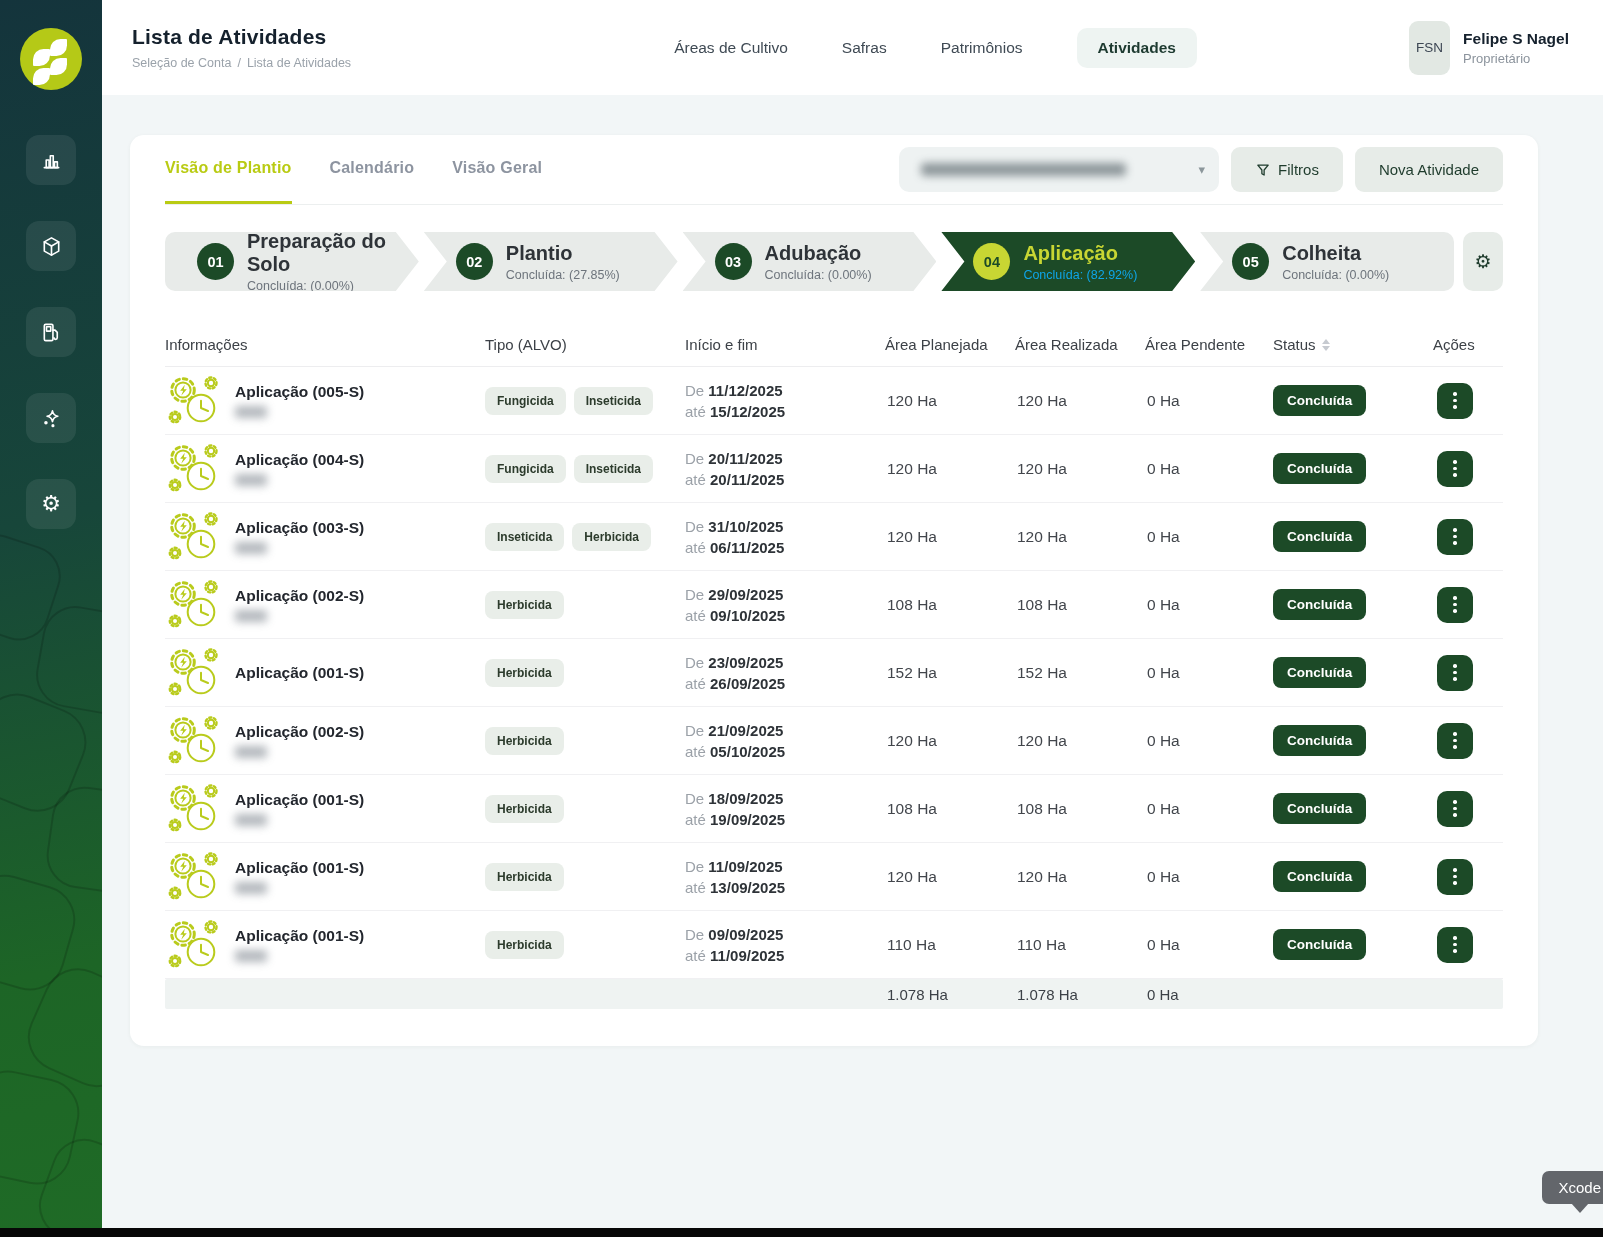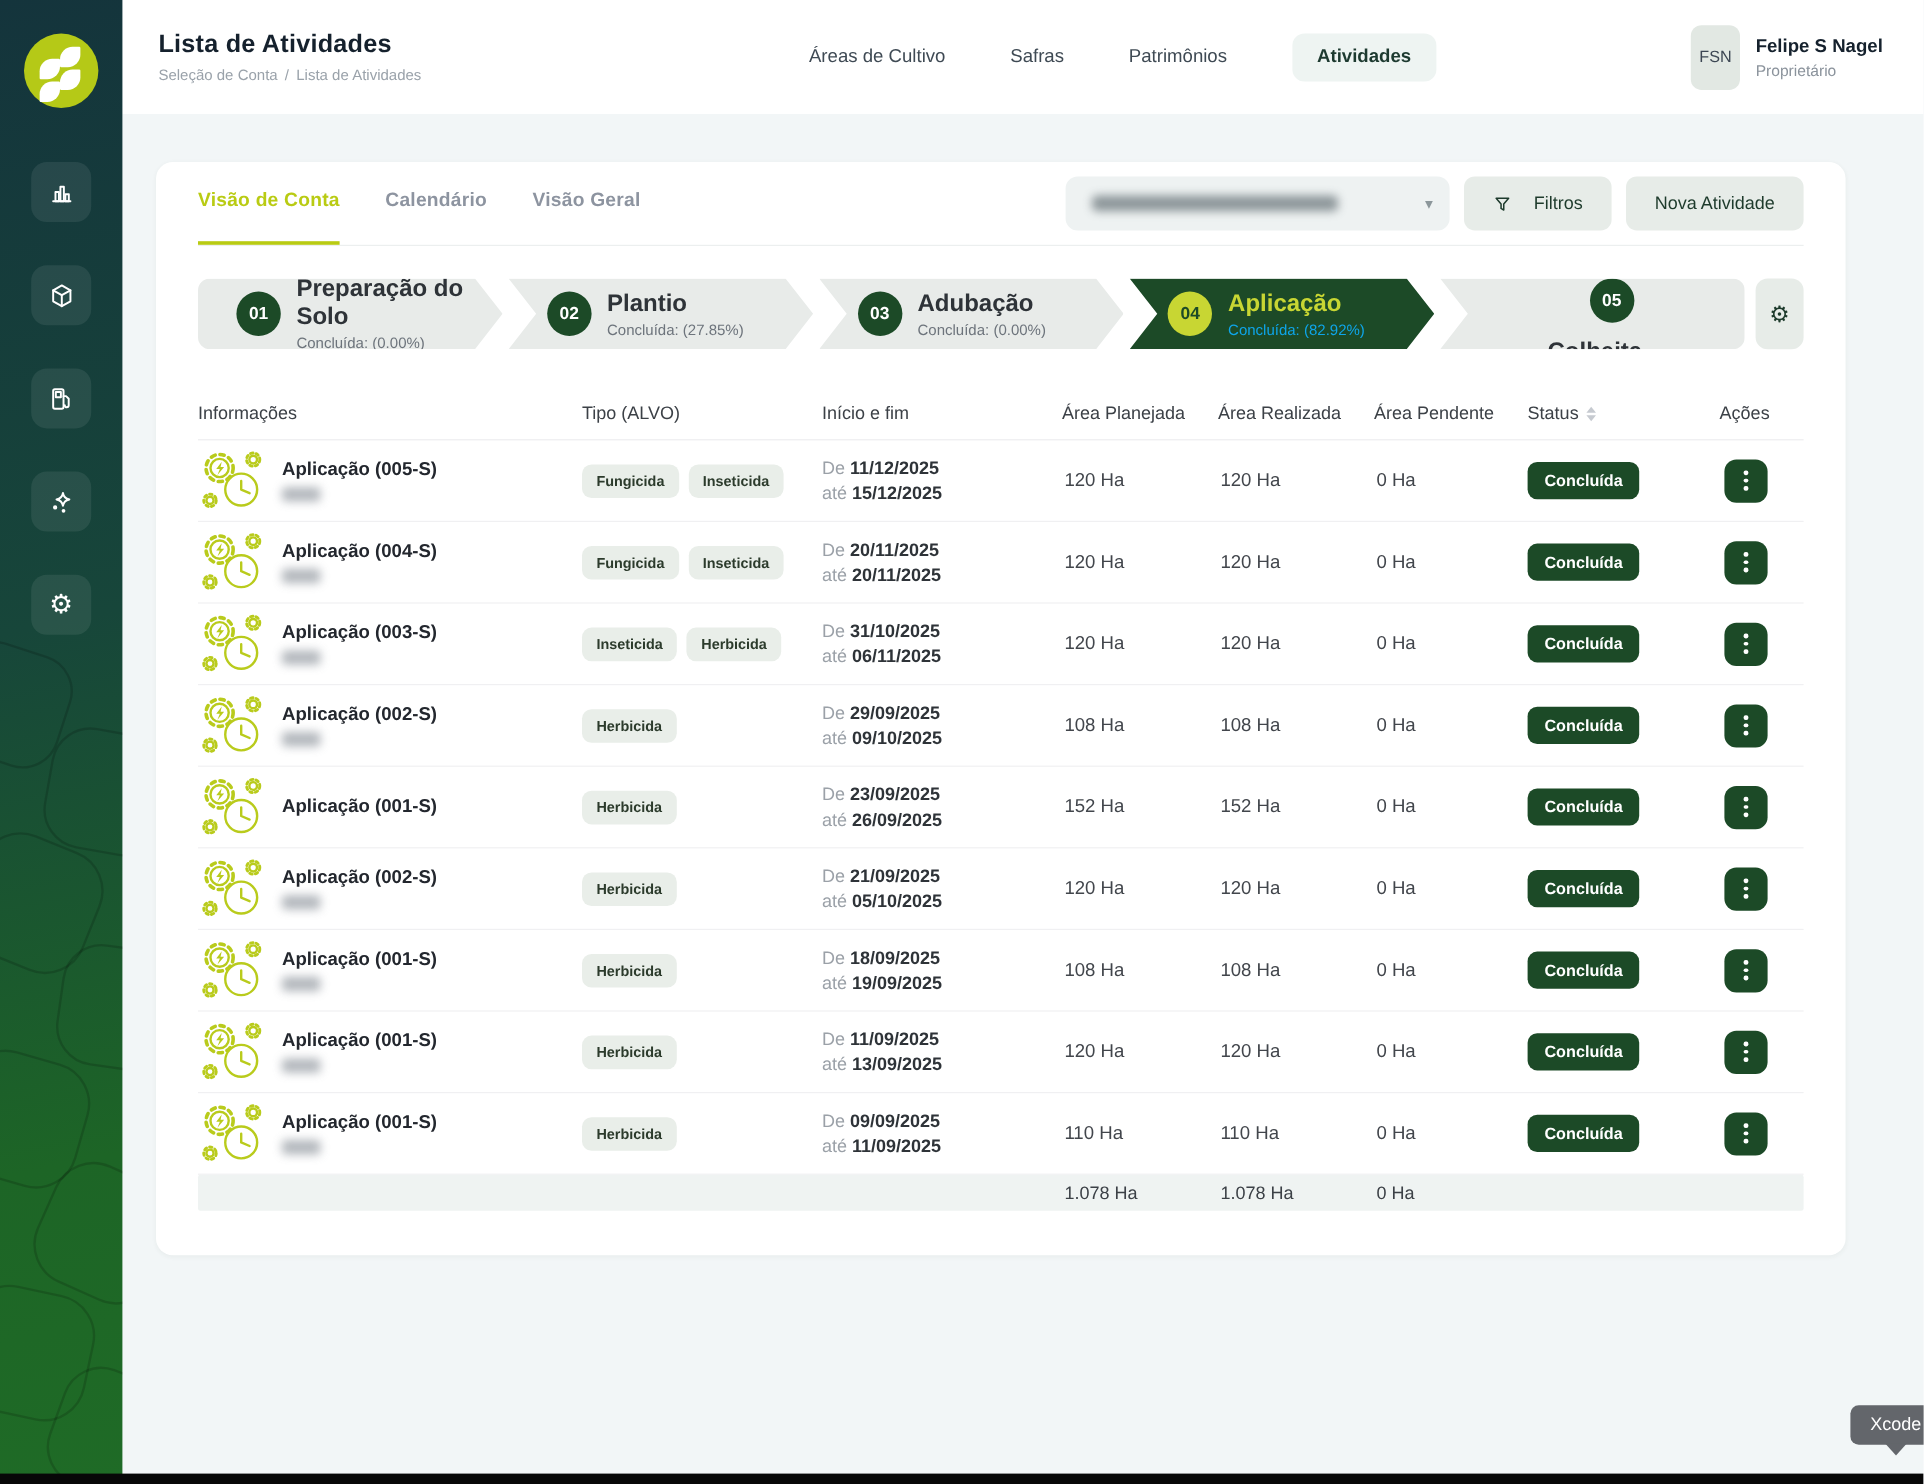--- a/index.html
+++ b/index.html
@@ -44,33 +44,33 @@
   .tabs { display:flex; gap:38px; height:100%; align-items:center; }
   .tab { font-size:16px; font-weight:bold; color:#8d94a0; cursor:pointer; height:100%;
     display:flex; align-items:center; border-bottom:3px solid transparent; letter-spacing:.2px; }
   .tab.active { color:#b9cb13; border-bottom-color:#b9cb13; }
   .top-actions { margin-left:auto; display:flex; align-items:center; gap:12px; }
   .select { width:320px; height:45px; background:#eef2f2; border-radius:10px; display:flex;
     align-items:center; padding:0 14px 0 22px; cursor:pointer; }
   .blur-bar { width:205px; height:13px; background:#4d5a60; opacity:.6; border-radius:4px; filter:blur(4px); }
   .select .chev { margin-left:auto; color:#8c979b; font-size:13px; }
   .btn { height:45px; border:none; border-radius:9px; background:#e7ece8; color:#1e3b2c;
-    font-family:inherit; font-size:15px; display:flex; align-items:center; gap:18px; padding:0 24px; cursor:pointer; }
+    font-family:inherit; font-size:15px; display:flex; align-items:center; gap:7px; padding:0 24px; cursor:pointer; }
   .btn svg { width:16px; height:16px; stroke:#1e3b2c; fill:none; stroke-width:1.6; stroke-linejoin:round; }
 
   
   .stepper-row { margin-top:27px; display:flex; align-items:stretch; height:59px; }
   .stepper { flex:1; display:flex; }
   .step { flex:1; background:#e8ebe9; display:flex; align-items:center; gap:13px;
     padding-left:32px; margin-right:5px; cursor:pointer;
     clip-path:polygon(0 0, calc(100% - 23px) 0, 100% 50%, calc(100% - 23px) 100%, 0 100%, 23px 50%); }
   .step.first { border-radius:10px 0 0 10px;
     clip-path:polygon(0 0, calc(100% - 23px) 0, 100% 50%, calc(100% - 23px) 100%, 0 100%); padding-left:32px; }
   .step.last { border-radius:0 10px 10px 0; margin-right:0;
-    clip-path:polygon(0 0, 100% 0, 100% 100%, 0 100%, 23px 50%);flex-direction:column; }
+    clip-path:polygon(0 0, 100% 0, 100% 100%, 0 100%, 23px 50%); }
   .step-num { width:37px; height:37px; border-radius:50%; background:#1c4a27; color:#fff;
     display:flex; align-items:center; justify-content:center; font-size:14.5px; font-weight:bold; flex:none; }
   .step-title { font-size:20px; font-weight:bold; color:#2e3338; }
   .step-sub { font-size:12.5px; color:#6d747c; margin-top:3px; }
   .step.active { background:#1c4a27; }
   .step.active .step-num { background:#c8d633; color:#1c4a27; }
   .step.active .step-title { color:#c8d633; }
   .step.active .step-sub { color:#0ea5e9; }
   .gear-btn { width:40px; margin-left:9px; border:none; border-radius:10px; background:#e7ece8;
     color:#1e3b2c; font-size:19px; cursor:pointer; }
@@ -185,21 +185,21 @@
       <div>
         <div class="uname">Felipe S Nagel</div>
         <div class="urole">Proprietário</div>
       </div>
     </div>
   </header>
 
   <main class="card">
     <div class="card-top">
       <div class="tabs" id="tabs">
-          <div class="tab active">Visão de Conta</div>
+          <div class="tab active">Visão de Plantio</div>
           <div class="tab">Calendário</div>
           <div class="tab">Visão Geral</div>
         </div>
       <div class="top-actions">
         <div class="select">
           <div class="blur-bar"></div>
           <span class="chev">▾</span>
         </div>
         <button class="btn">
           <svg viewBox="0 0 20 20">

